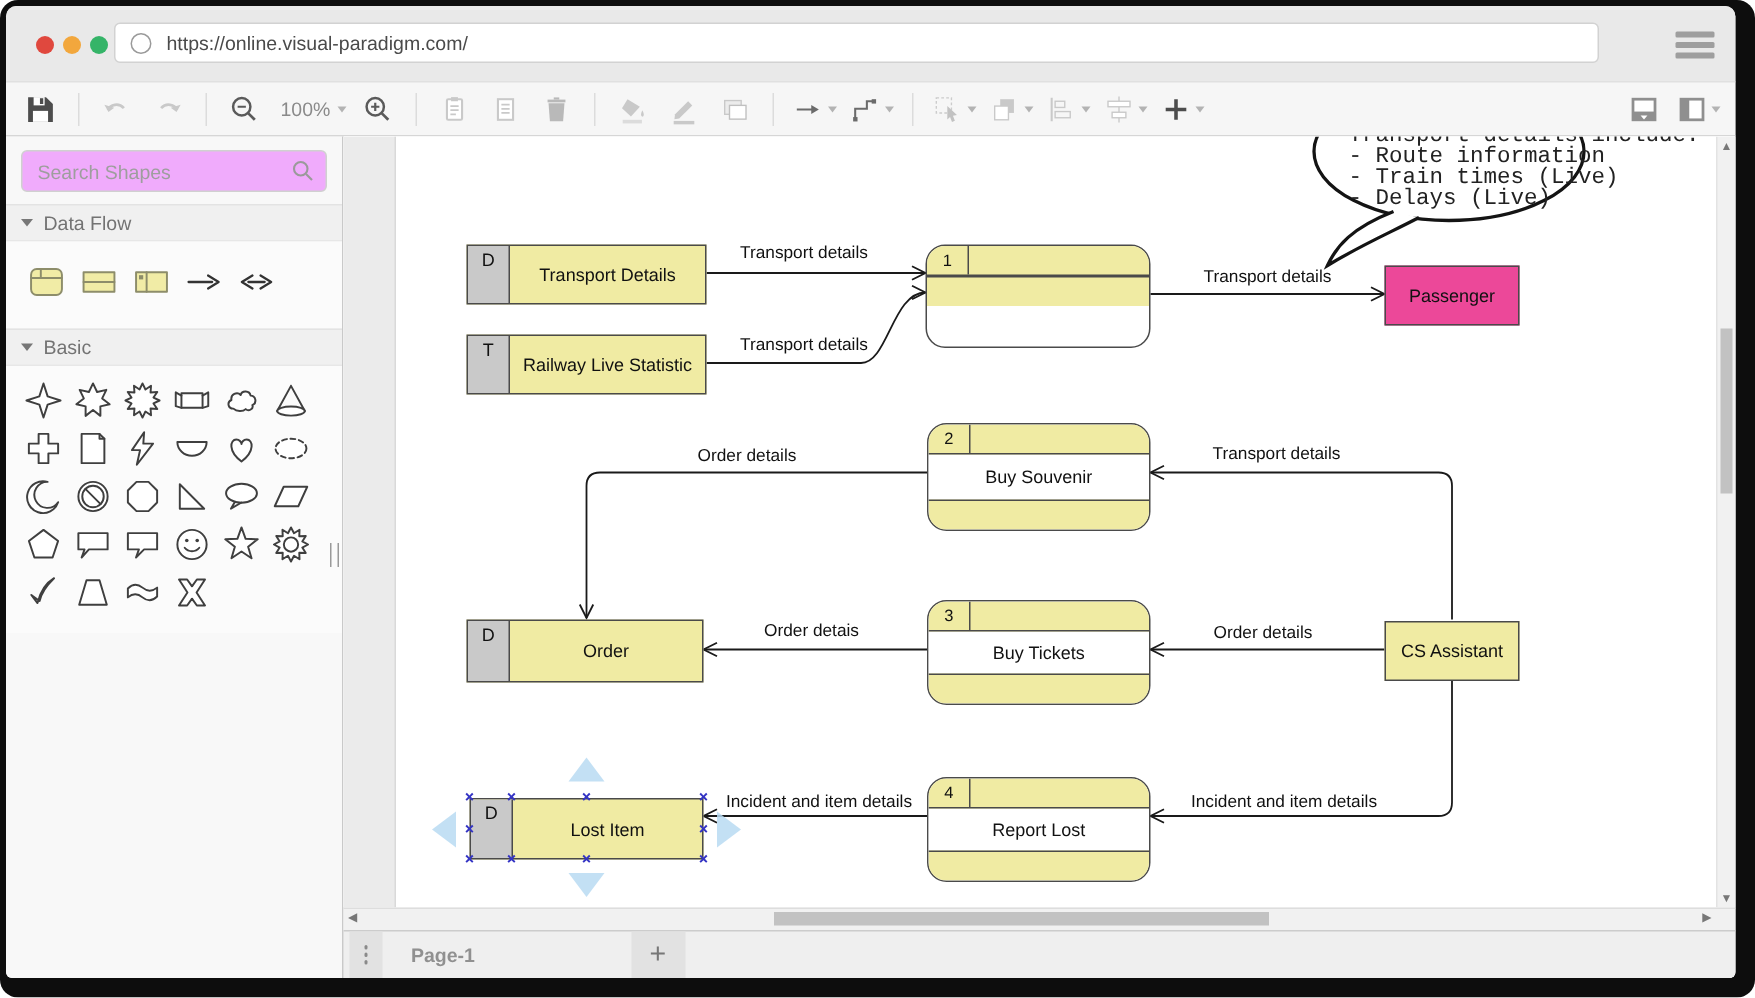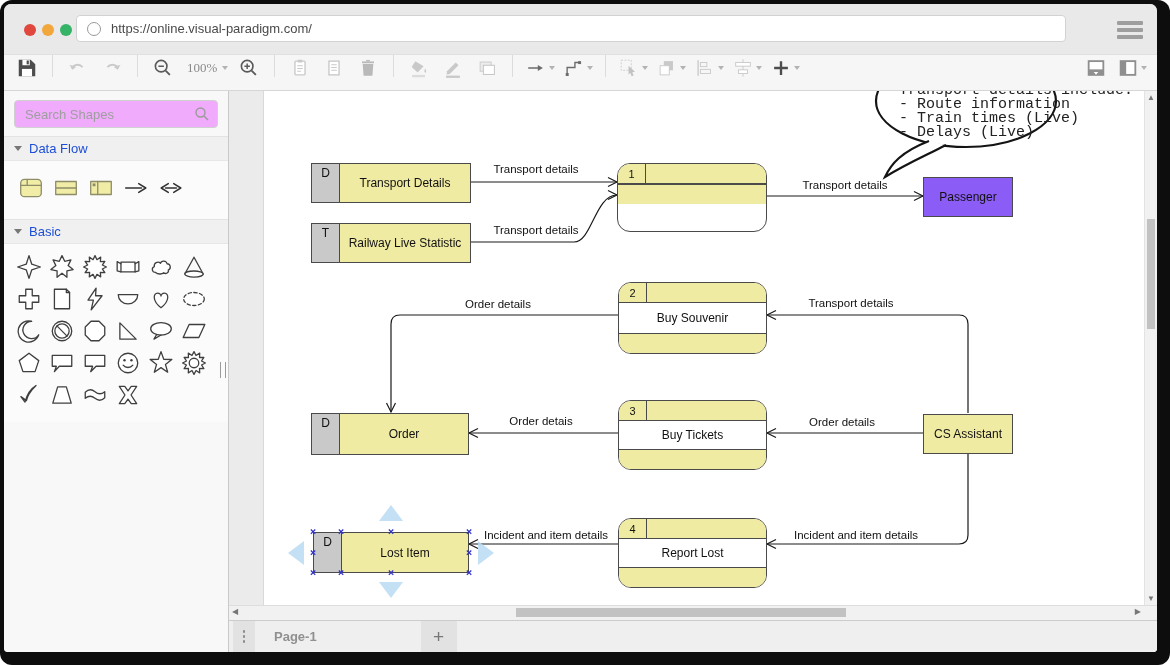--- a/index.html
+++ b/index.html
@@ -10,36 +10,36 @@
   
   .chrome{height:50px;position:relative;background:#e9e9e9;}
   .dot{position:absolute;top:20px;width:12px;height:12px;border-radius:50%;}
   .urlbar{position:absolute;left:72px;top:11px;width:990px;height:27px;background:#fff;border:1px solid #d2d2d2;border-radius:4px;display:flex;align-items:center;padding:0 10px;gap:8px;box-sizing:border-box;}
   .urlcircle{width:12px;height:12px;border:1.6px solid #9a9a9a;border-radius:50%;flex:0 0 auto;}
   .urlinput{border:none;outline:none;font-size:13px;color:#4a4a4a;flex:1;background:transparent;font-family:"Liberation Sans",sans-serif;}
   .hamburger{position:absolute;right:14px;top:17px;width:26px;}
   .hamburger span{display:block;height:3.8px;background:#9e9e9e;border-radius:1px;margin-bottom:3.4px;}
 
   
-  .toolbar{height:37px;background:#f6f6f6;border-top:1px solid #e0e0e0;border-bottom:1px solid #d6d6d6;display:flex;align-items:flex-start;padding:0 8px;gap:4px;box-sizing:border-box;font-family:Liberation Serif, serif;}
+  .toolbar{height:37px;background:#f6f6f6;border-top:1px solid #e0e0e0;border-bottom:1px solid #d6d6d6;display:flex;align-items:center;padding:0 8px;gap:4px;box-sizing:border-box;}
   .tbtn{height:26px;min-width:26px;display:flex;align-items:center;justify-content:center;padding:0 2px;}
   .tbtn svg{width:22px;height:22px;}
   .tsep{width:1px;height:22px;background:#dcdcdc;margin:0 6px;flex:0 0 auto;}
   .caret{width:0;height:0;border-left:3.5px solid transparent;border-right:3.5px solid transparent;border-top:4px solid #b3b3b3;margin-left:2px;}
   .zoomlevel{font-size:13px;color:#8a8a8a;padding:0 3px;}
   .tspacer{flex:1;}
 
   
   .main{display:flex;height:561px;}
   .sidebar{width:224px;background:#f8f8f8;border-right:1px solid #c9c9c9;position:relative;display:flex;flex-direction:column;box-sizing:content-box;}
   .search-wrap{margin:9px 10px 8px 10px;position:relative;}
   .search{width:100%;box-sizing:border-box;height:28px;border:1px solid #d0d0d0;border-radius:4px;padding:0 30px 0 10px;font-size:13px;color:#444;background:#f0abfc;font-family:"Liberation Sans",sans-serif;outline:none;}
   .search::placeholder{color:#9e9e9e;}
   .mag{position:absolute;right:8px;top:6px;width:16px;height:16px;}
-  .section-header{height:23px;background:#f0f0f0;border-top:1px solid #e3e3e3;border-bottom:1px solid #e7e7e7;display:flex;align-items:center;padding-left:10px;gap:7px;font-size:13px;color:#1d4ed8;}
+  .section-header{height:23px;background:#f0f0f0;border-top:1px solid #e3e3e3;border-bottom:1px solid #e7e7e7;display:flex;align-items:center;padding-left:10px;gap:7px;font-size:13px;color:#737373;}
   .tri{width:0;height:0;border-left:4px solid transparent;border-right:4px solid transparent;border-top:5px solid #777;}
   .shape-row{display:flex;padding:12px 0 16px 12px;gap:5px;background:#fbfbfb;}
   .cell{width:30px;height:30px;display:flex;align-items:center;justify-content:center;}
   .basic-grid{display:grid;grid-template-columns:repeat(6,33px);padding:8px 0 12px 10px;row-gap:2px;background:#fbfbfb;}
   .pico{width:26px;height:26px;stroke:#3f3f3f;stroke-width:1.2;fill:#fff;stroke-linejoin:round;stroke-linecap:round;}
   .sidebar-footer{margin-top:auto;height:30px;border-top:1px solid #d8d8d8;background:#f4f4f4;display:flex;align-items:center;padding-left:16px;font-size:13px;color:#3c3c3c;}
   .resize-handle{position:absolute;right:2px;top:271px;width:4px;height:16px;border-left:1px solid #9a9a9a;border-right:1px solid #9a9a9a;}
 
   
   .canvas{flex:1;display:flex;flex-direction:column;background:#fff;min-width:0;}
@@ -552,21 +552,21 @@
               <div class="process-mid">Buy Tickets</div>
               <div class="process-bottom" style="background: rgb(240, 235, 163); border-color: rgb(74, 74, 74);"></div>
             </div>
             <div class="process" style="left: 389px; top: 427px; width: 149px; height: 70px; border-color: rgb(74, 74, 74);">
               <div class="process-top" style="background: rgb(240, 235, 163); border-color: rgb(74, 74, 74);">
                 <div class="process-num" style="border-color: rgb(74, 74, 74);">4</div>
               </div>
               <div class="process-mid">Report Lost</div>
               <div class="process-bottom" style="background: rgb(240, 235, 163); border-color: rgb(74, 74, 74);"></div>
             </div>
-            <div class="entity" style="left: 694px; top: 86px; width: 90px; height: 40px; background: #8b5cf6; border-color: rgb(74, 74, 74);">Passenger</div>
+            <div class="entity" style="left: 694px; top: 86px; width: 90px; height: 40px; background: #ec4899; border-color: rgb(74, 74, 74);">Passenger</div>
             <div class="entity" style="left: 694px; top: 323px; width: 90px; height: 40px; background: rgb(240, 235, 163); border-color: rgb(74, 74, 74);">CS Assistant</div>
             <div class="vscroll">
           <span class="varrow" style="top:2px">▲</span>
           <div class="vthumb"></div>
           <span class="varrow" style="bottom:2px">▼</span>
         </div>
           </div>
       <div class="hscroll">
         <span class="harrow" style="left:3px">◀</span>
         <div class="hthumb"></div>

